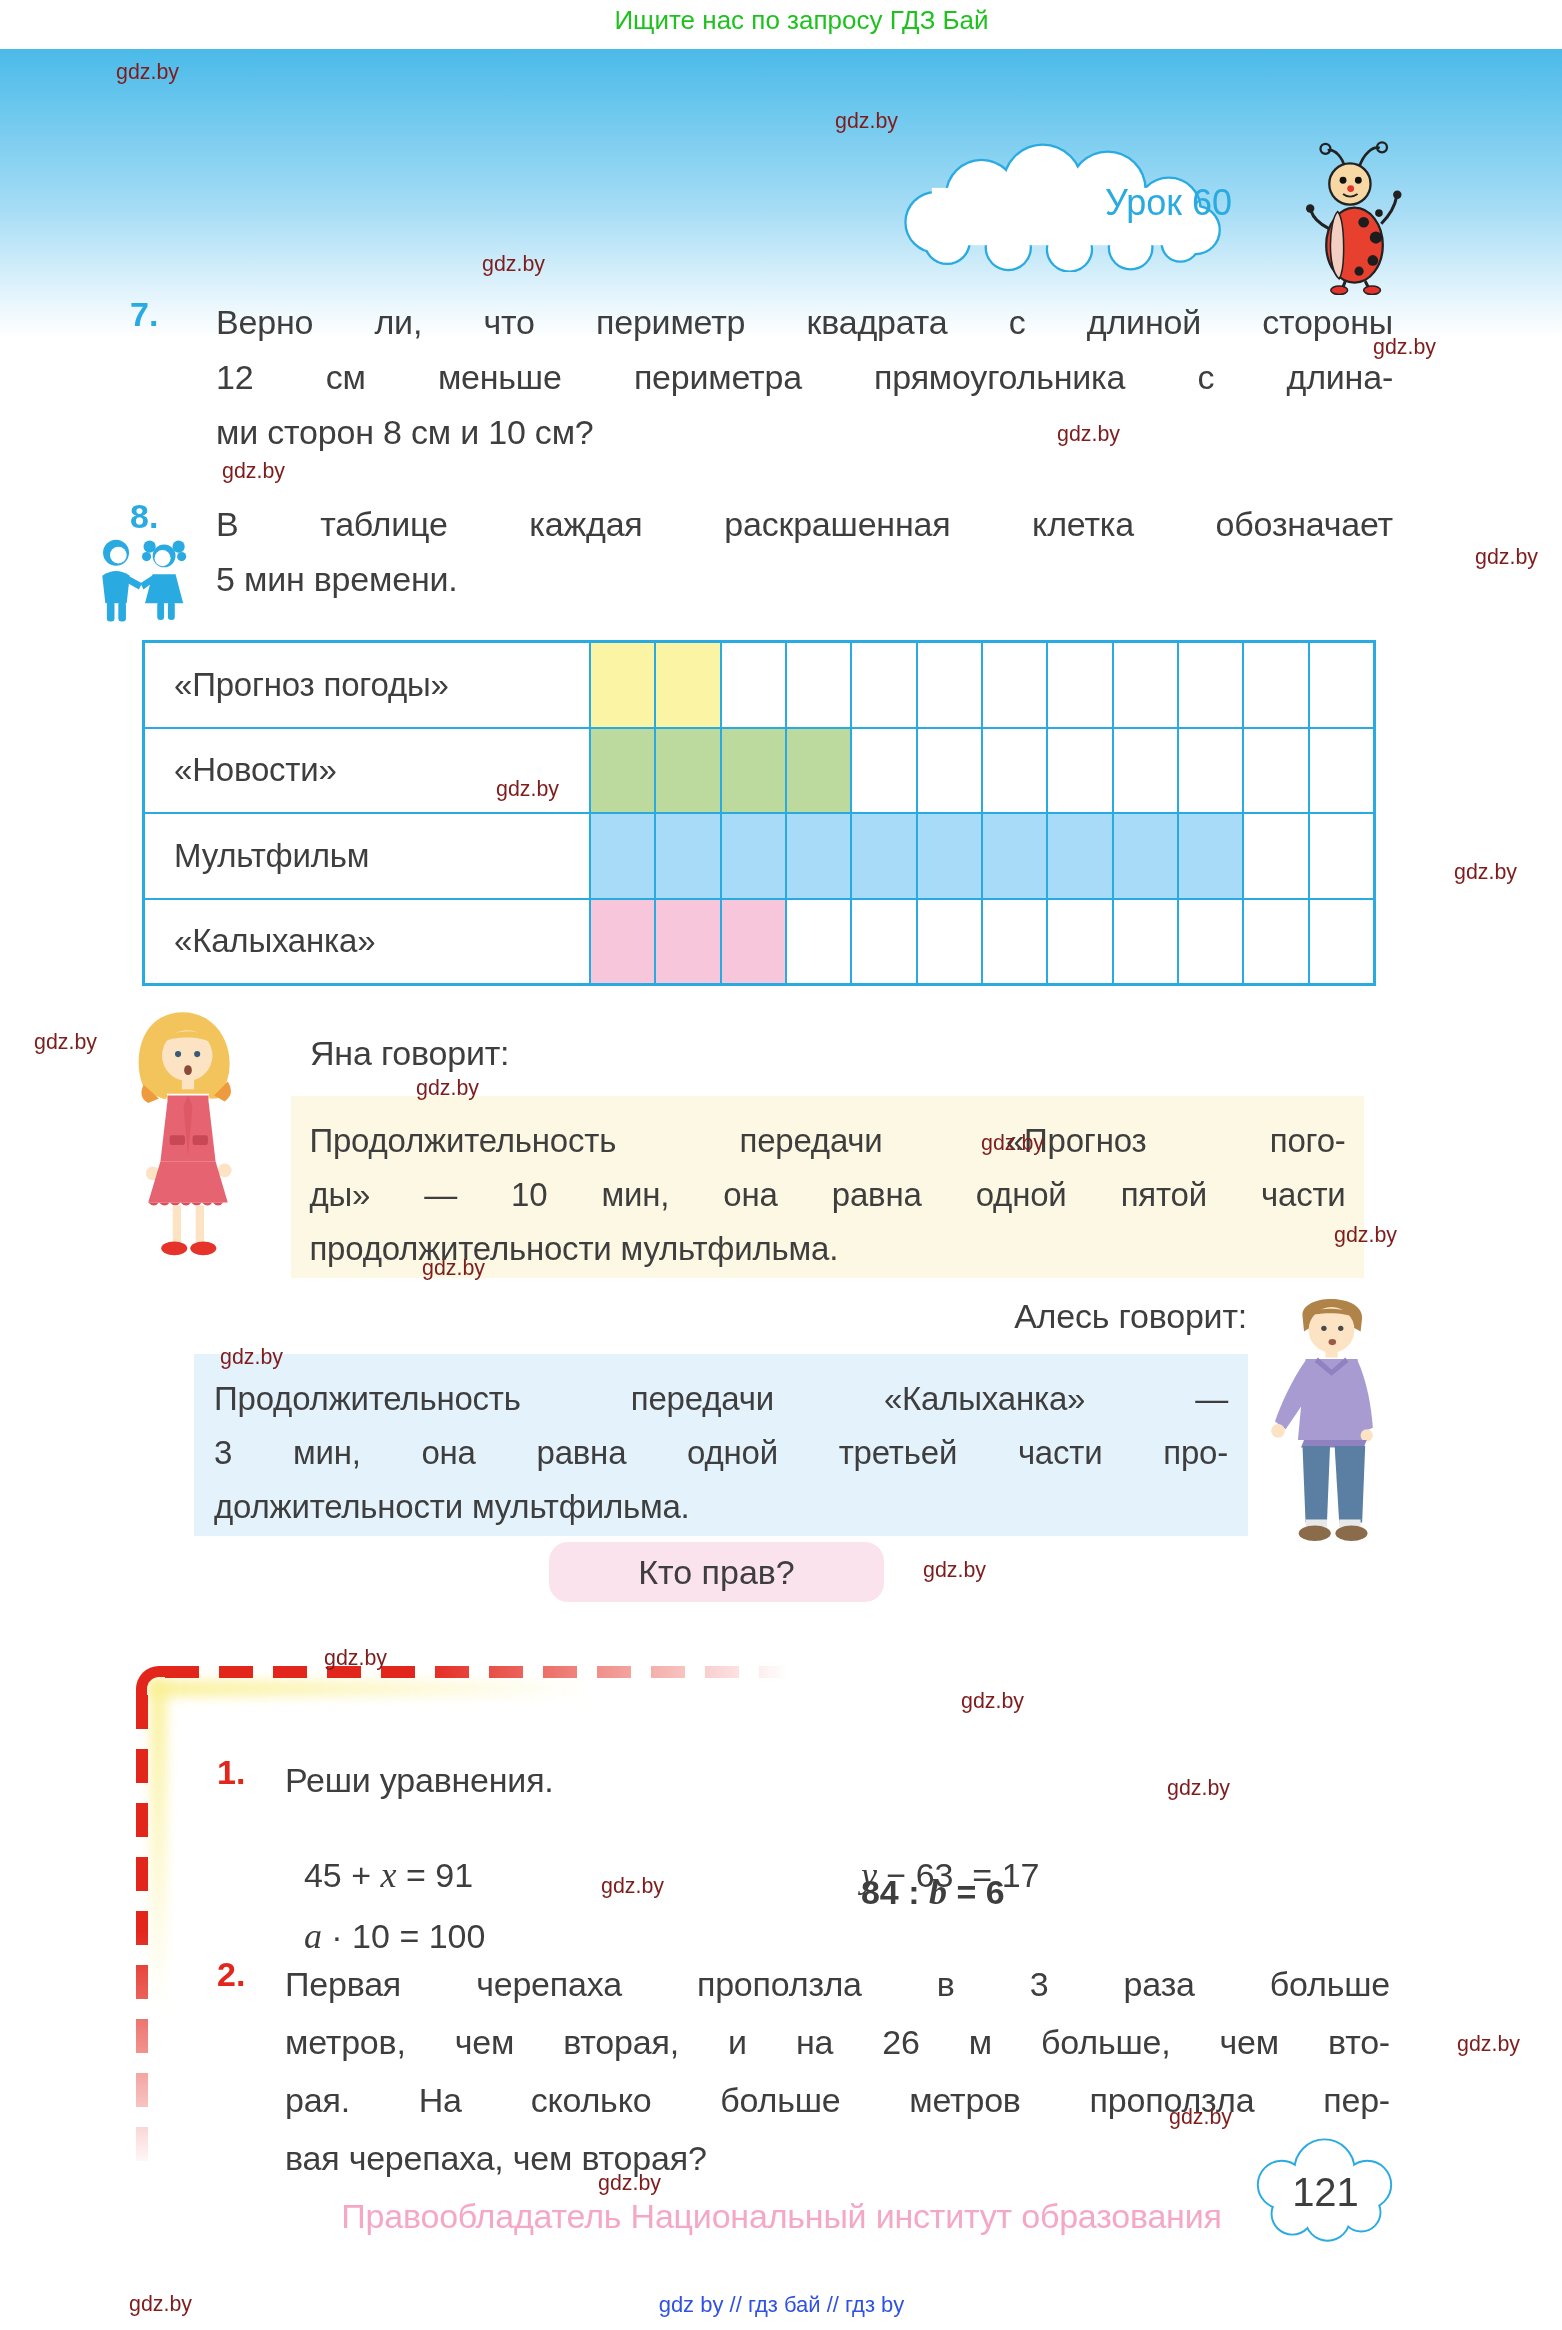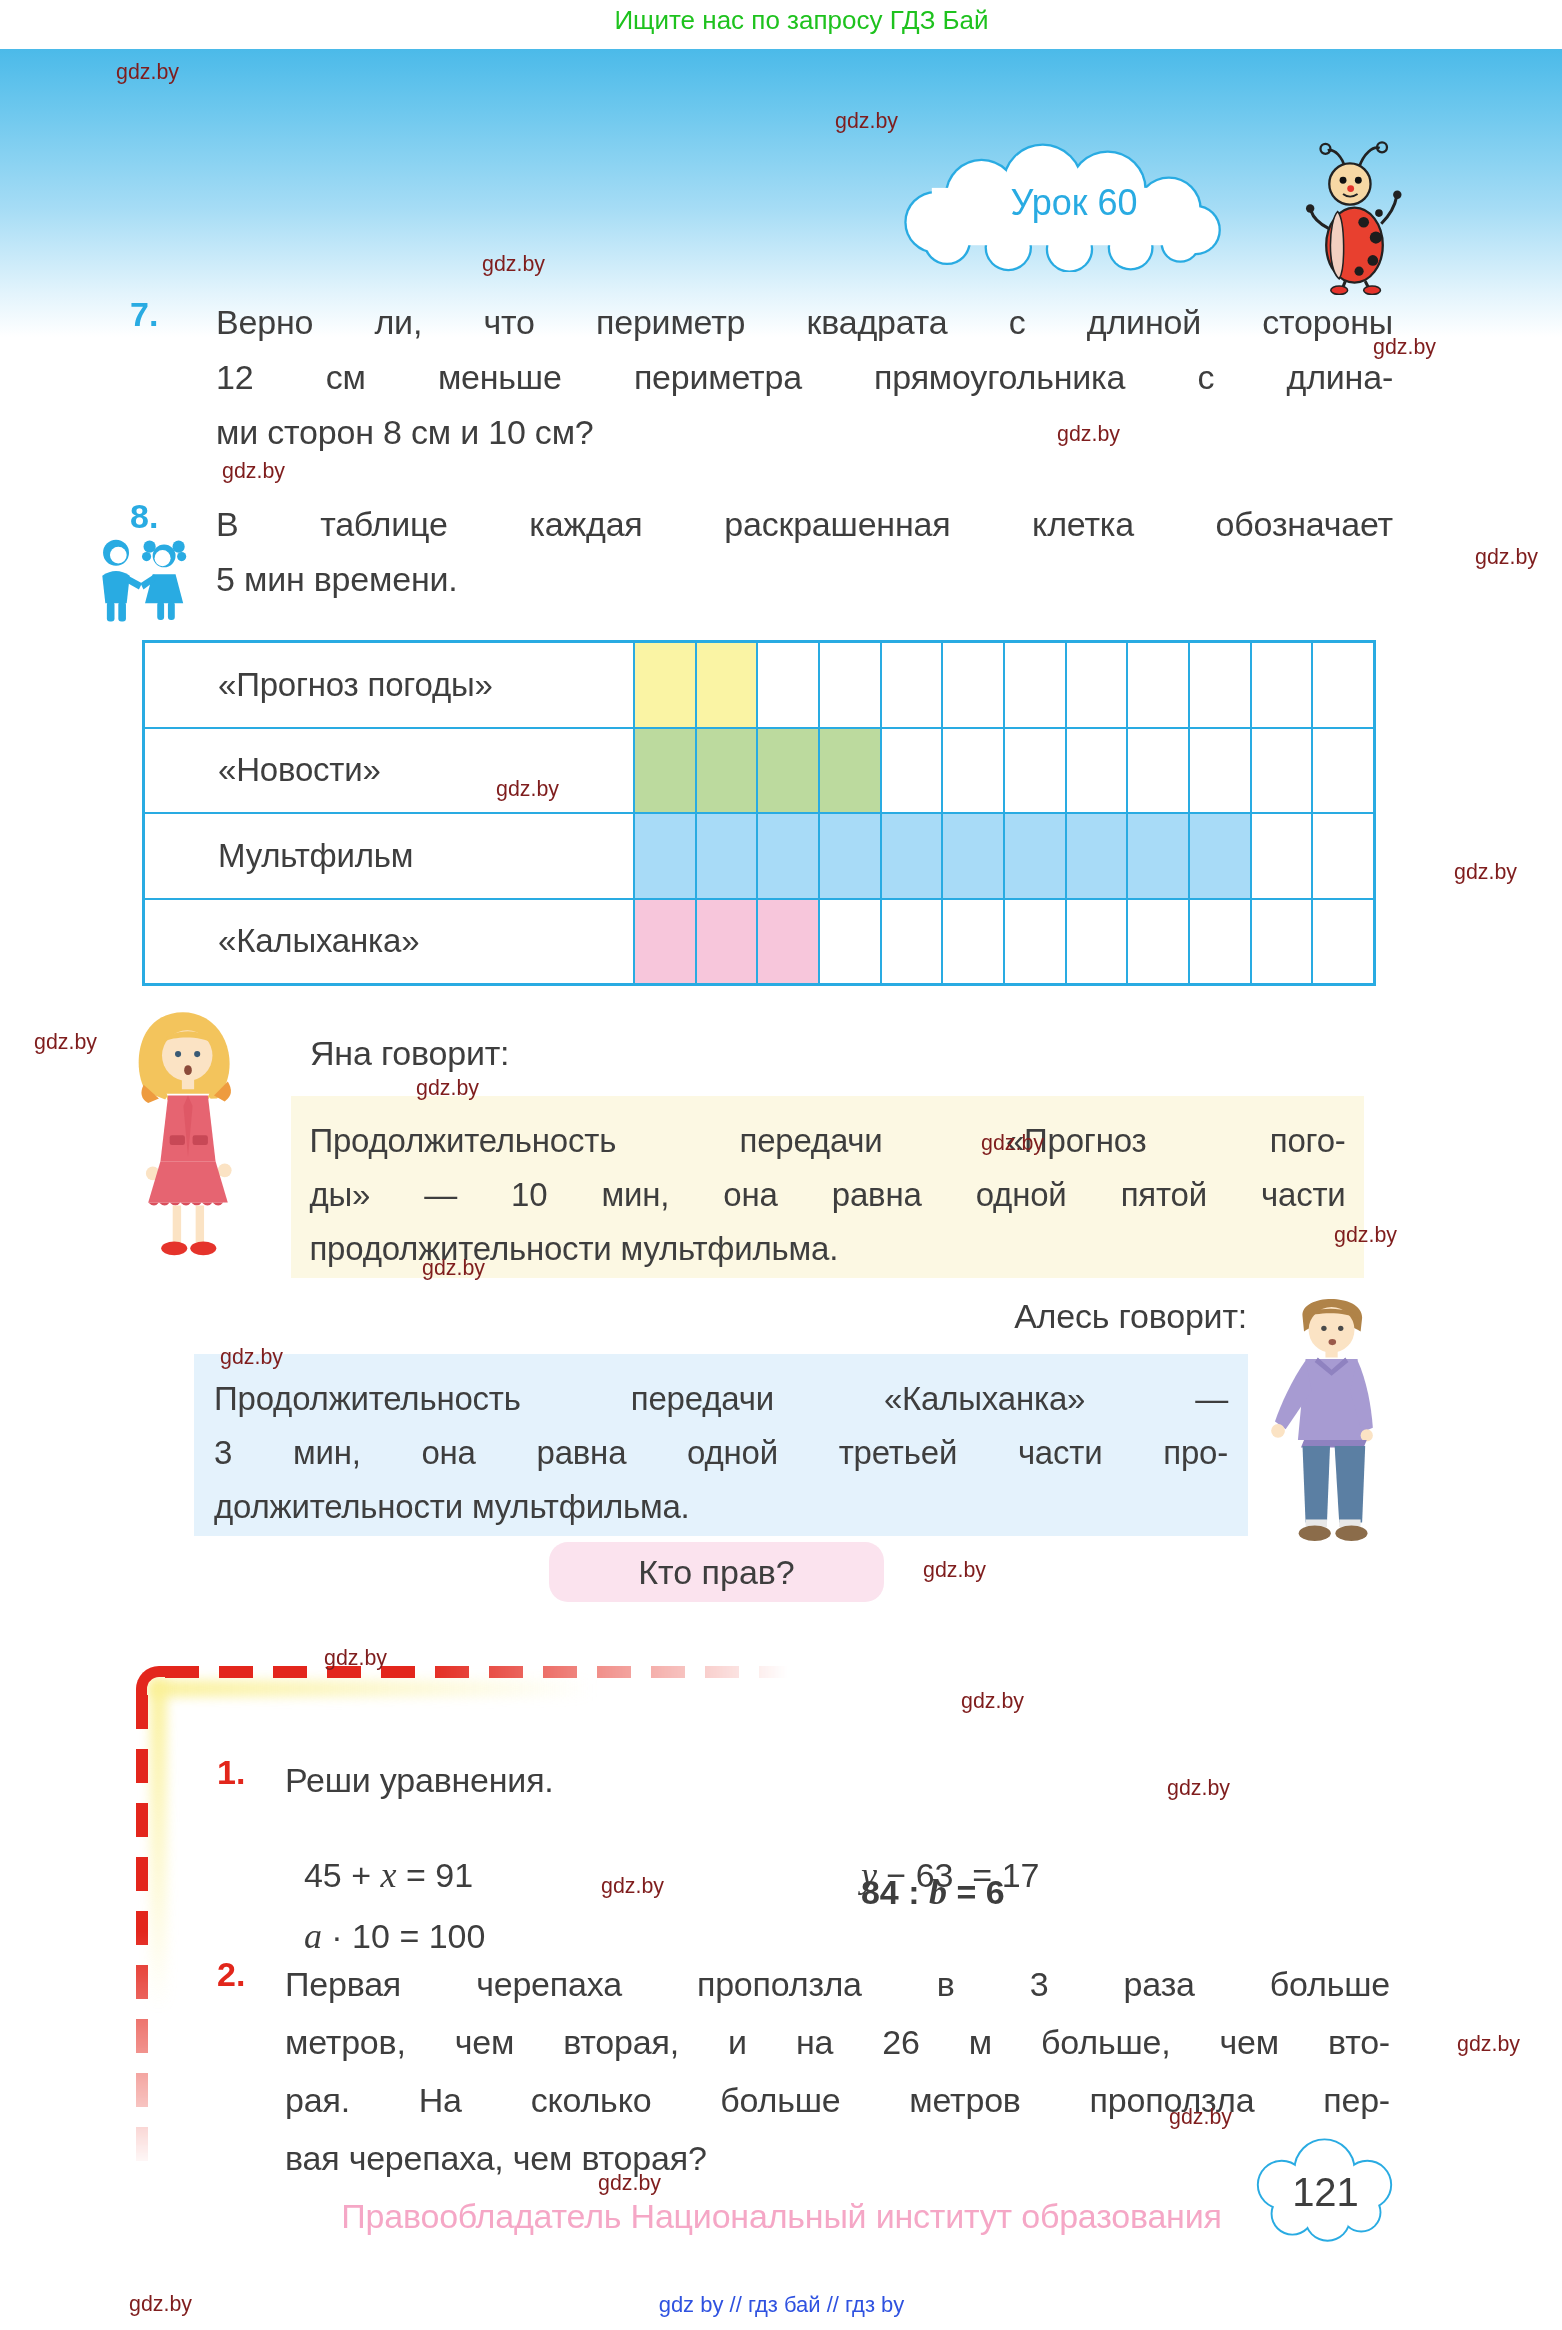--- a/index.html
+++ b/index.html
@@ -16,21 +16,21 @@
   
   .cloud-label{font-size:36px;color:#29ABE2;text-align:center;}
   
   .pnum{font-size:34px;font-weight:bold;color:#29ABE2;}
   .rnum{font-size:34px;font-weight:bold;color:#E2261B;}
   .ptext{font-size:34px;line-height:55px;letter-spacing:-0.2px;}
   .jline{text-align:justify;text-align-last:justify;}
   
   .sched{left:142px;top:640px;width:1234px;height:346px;border:3.8px solid #29ABE2;
          box-sizing:border-box;display:flex;flex-direction:column;background:#fff;}
-  .trow{flex:1;display:flex;border-top:2.3px solid #29ABE2;padding-left:44px;}
+  .trow{flex:1;display:flex;border-top:2.3px solid #29ABE2;}
   .trow:first-child{border-top:none;}
   .tlabel{width:444px;display:flex;align-items:center;padding-left:29px;box-sizing:border-box;
           font-size:33px;letter-spacing:-0.2px;}
   .tcell{flex:1;border-left:2.3px solid #29ABE2;}
   
   .stitle{font-size:34px;letter-spacing:-0.2px;}
   .sbox{box-sizing:border-box;}
   .sbox .ptext{font-size:33px;line-height:54px;}
   .yana-box{left:291px;top:1096px;width:1073px;height:182px;background:#FCF8E3;padding:18.4px 18.4px;}
   .ales-box{left:194px;top:1354px;width:1054px;height:182px;background:#E4F2FC;padding:18.4px 20px;}
@@ -89,21 +89,21 @@
       <circle cx="380" cy="88" r="40"></circle>
       <circle cx="415" cy="115" r="30"></circle>
     <circle cx="90" cy="130" r="28"></circle>
       <circle cx="170" cy="138" r="28"></circle>
       <circle cx="250" cy="140" r="28"></circle>
     <circle cx="330" cy="138" r="27"></circle>
       <circle cx="395" cy="132" r="23"></circle>
     <rect x="70" y="60" width="330" height="75"></rect>
   </g>
 </svg>
-<div class="abs cloud-label" style="left:894px;top:182px;width:360px;">Урок 60</div>
+<div class="abs cloud-label" style="left:872px;top:182px;width:360px;text-align:right;">Урок 60</div>
 
 <svg class="abs" style="left:1301px;top:138px;" width="107" height="157" viewBox="0 0 140 205">
   <path d="M58,40 C54,24 44,14 35,16" stroke="#222" stroke-width="3.5" fill="none"></path>
   <circle cx="32" cy="14" r="6.5" stroke="#222" stroke-width="3" fill="none"></circle>
   <path d="M76,38 C82,20 94,10 103,13" stroke="#222" stroke-width="3.5" fill="none"></path>
   <circle cx="106" cy="12" r="6.5" stroke="#222" stroke-width="3" fill="none"></circle>
   <ellipse cx="70" cy="140" rx="37" ry="49" fill="#E8402F" stroke="#222" stroke-width="3"></ellipse>
   <path d="M48,96 C36,108 34,172 50,184 C58,172 58,108 48,96 Z" fill="#F2CFC0" stroke="#222" stroke-width="2"></path>
   <circle cx="82" cy="110" r="7" fill="#1d1d1d"></circle>
     <circle cx="98" cy="130" r="8" fill="#1d1d1d"></circle>

